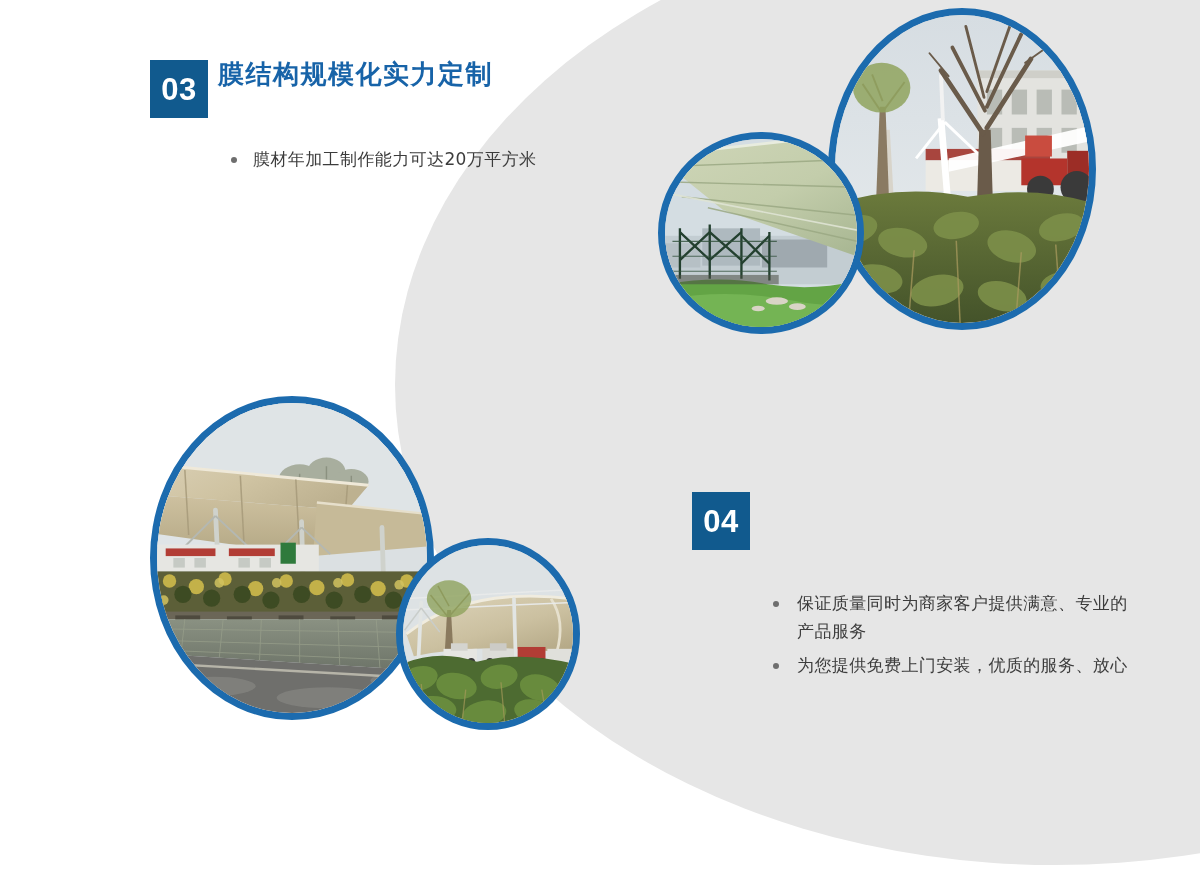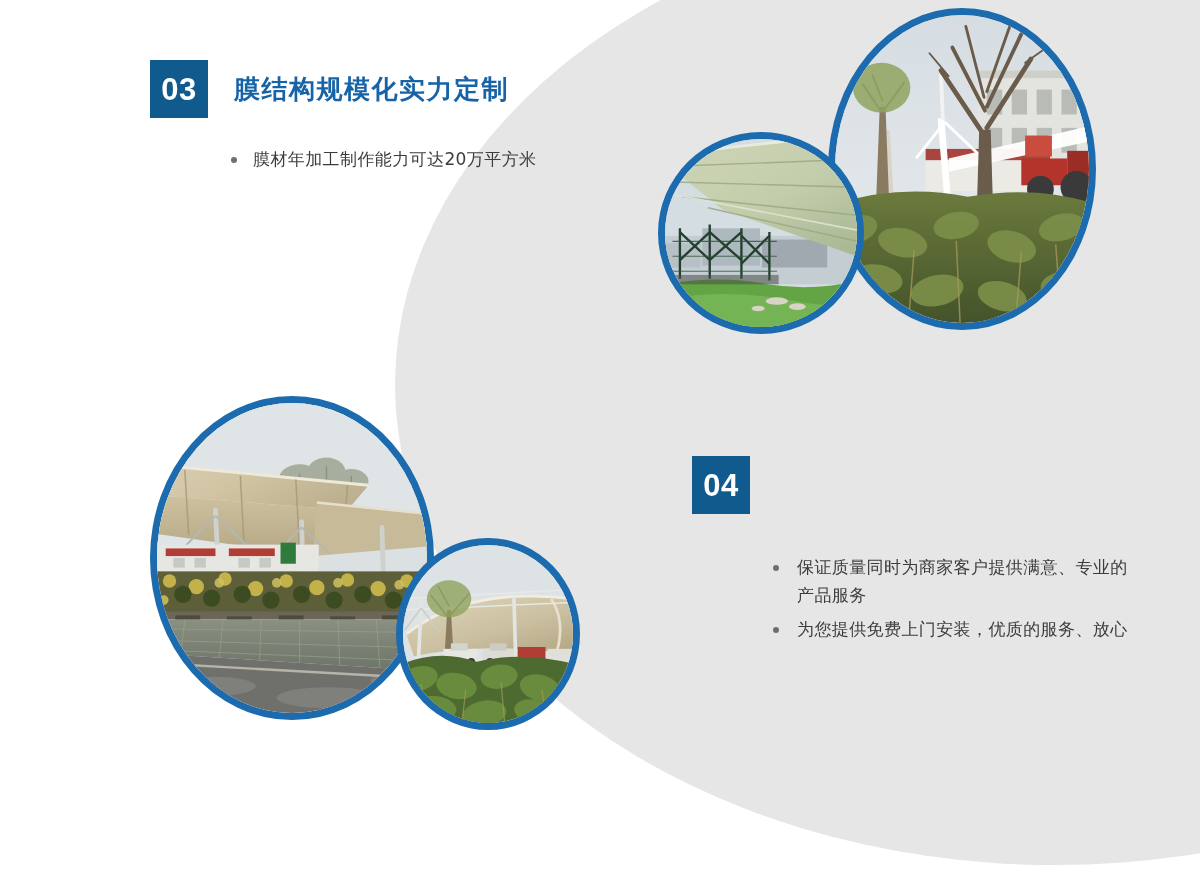--- a/index.html
+++ b/index.html
@@ -33,22 +33,22 @@
     pointer-events: none;
   }
 
   
   .feature-block {
     position: absolute;
     z-index: 5;
   }
   .feature-heading {
     display: flex;
-    align-items: center;
-    gap: 26px;
+    align-items: flex-start;
+    gap: 10px;
   }
   .badge {
     width: 58px;
     height: 58px;
     background: #115A8E;
     color: #ffffff;
     font-size: 31px;
     font-weight: 700;
     letter-spacing: 0.5px;
     display: flex;
@@ -101,21 +101,21 @@
     top: 60px;
   }
   #block-03 .bullet-list {
     margin-top: 28px;
     margin-left: 79px;
   }
 
   
   #block-04 {
     left: 692px;
-    top: 456px;
+    top: 492px;
   }
   #block-04 .bullet-list {
     margin-top: 40px;
     margin-left: 79px;
     width: 370px;
   }
   #block-04 .bullet-item {
     padding-left: 26px;
   }
 

